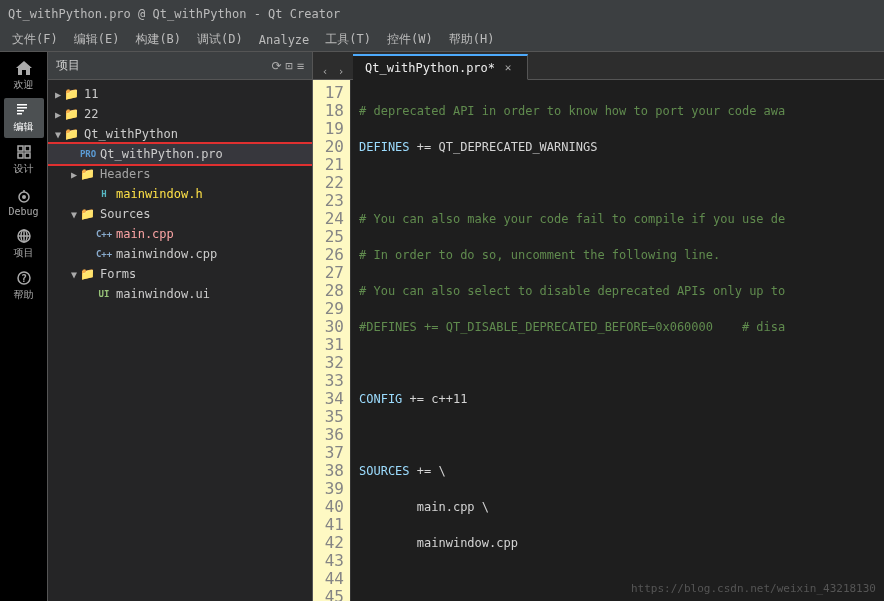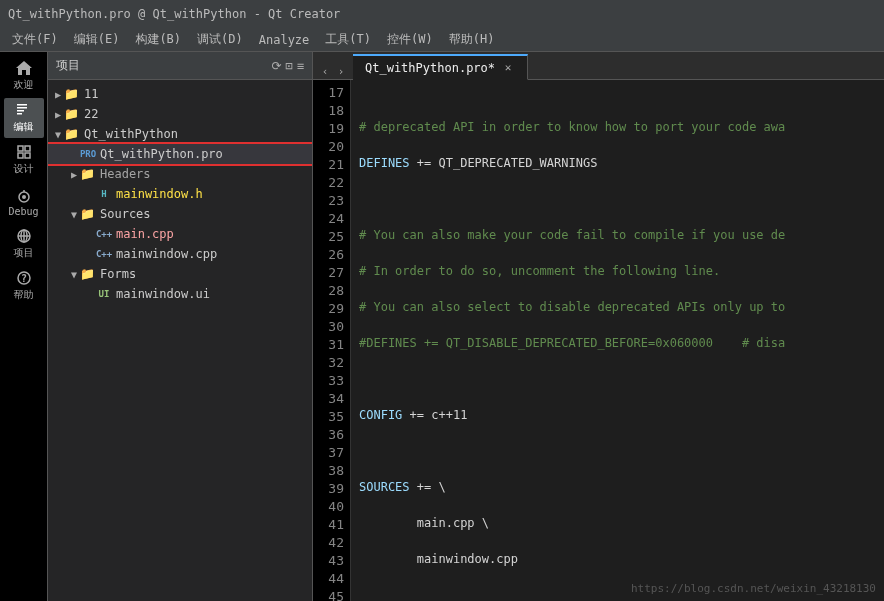--- a/index.html
+++ b/index.html
@@ -193,41 +193,40 @@
 
     
     .code-editor {
       flex: 1;
       display: flex;
       overflow: hidden;
       background: #1e1e1e;
     }
     .line-numbers {
       width: 38px;
-      background: #000000;
+      background: #fef9c3;
       color: #858585;
-      font-size: 13px;
+      font-size: 16px;
       line-height: 18px;
       text-align: right;
       padding: 4px 6px 4px 0;
       border-right: 1px solid #333;
       user-select: none;
       overflow: hidden;
       flex-shrink: 0;
     }
     .code-content {
       flex: 1;
       overflow: auto;
       padding: 4px 8px;
       font-size: 12px;
       line-height: 18px;
       color: #d4d4d4;
       white-space: pre;
       font-family: 'Consolas', monospace;
-      margin-top: 16px;
     }
     .code-line { display: block; height: 18px; }
 
     
     .c-comment { color: #608b4e; }
     .c-normal { color: #d4d4d4; }
 
     
     .watermark {
       position: absolute;

